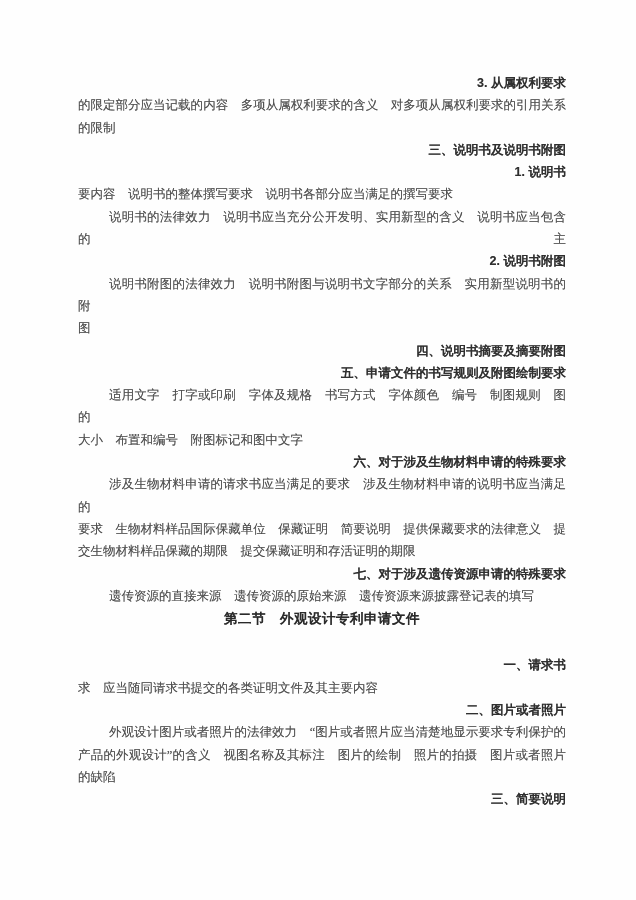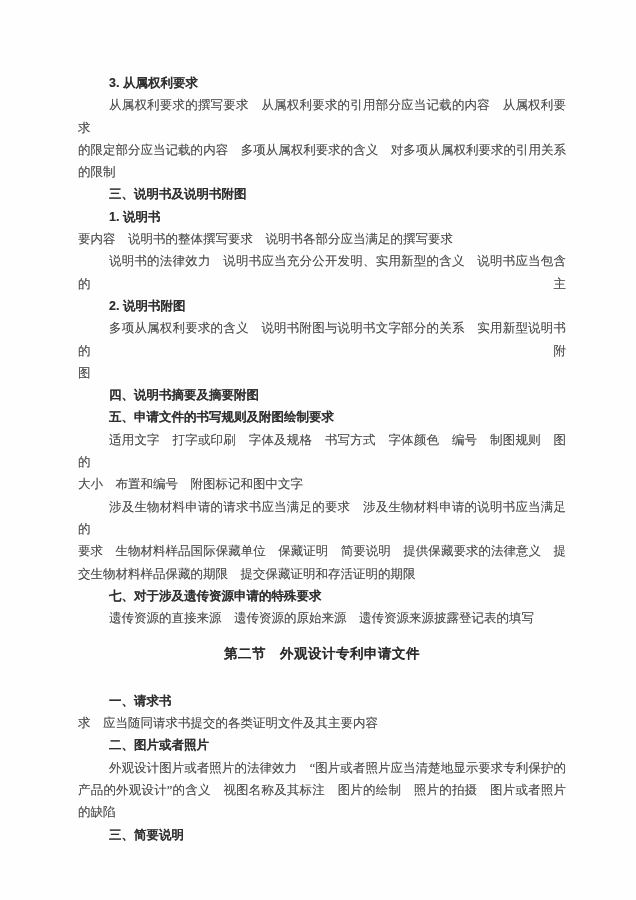--- a/index.html
+++ b/index.html
@@ -29,20 +29,21 @@
     text-shadow: 0 0 0.5px rgba(90,90,90,0.55);
   }
   .line.b {
     font-family: "Liberation Serif", serif;
   }
   .line.h {
     font-family: "Liberation Sans", sans-serif;
     font-weight: 700;
     color: #2f2f2f;
     text-shadow: 0 0 0.4px rgba(40,40,40,0.5);
+    text-align: right;
   }
   .line.sec {
     font-family: "Liberation Sans", sans-serif;
     font-weight: 700;
     font-size: 13.5px;
     color: #2a2a2a;
     text-align: center;
     letter-spacing: 0.5px;
     text-shadow: 0 0 0.4px rgba(40,40,40,0.5);
   }
@@ -53,40 +54,40 @@
     text-align: justify;
     text-align-last: justify;
   }
 </style>
 </head>
 <body>
 
 <div class="page">
   <div class="content">
       <div class="line h indent">3. 从属权利要求</div>
-      <div class="line b indent full">从属权利要求的撰写要求　从属权利要求的引用部分应当记载的内容　从属权利要求</div>
       <div class="line b full">的限定部分应当记载的内容　多项从属权利要求的含义　对多项从属权利要求的引用关系</div>
       <div class="line b">的限制</div>
       <div class="line h indent">三、说明书及说明书附图</div>
       <div class="line h indent">1. 说明书</div>
       <div class="line b">要内容　说明书的整体撰写要求　说明书各部分应当满足的撰写要求</div>
       <div class="line b indent full">说明书的法律效力　说明书应当充分公开发明、实用新型的含义　说明书应当包含的主</div>
       <div class="line h indent">2. 说明书附图</div>
-      <div class="line b indent full">多项从属权利要求的含义　说明书附图与说明书文字部分的关系　实用新型说明书的附</div>
+      <div class="line b indent full">说明书附图的法律效力　说明书附图与说明书文字部分的关系　实用新型说明书的附</div>
       <div class="line b">图</div>
       <div class="line h indent">四、说明书摘要及摘要附图</div>
       <div class="line h indent">五、申请文件的书写规则及附图绘制要求</div>
       <div class="line b indent full">适用文字　打字或印刷　字体及规格　书写方式　字体颜色　编号　制图规则　图的</div>
       <div class="line b">大小　布置和编号　附图标记和图中文字</div>
+      <div class="line h indent">六、对于涉及生物材料申请的特殊要求</div>
       <div class="line b indent full">涉及生物材料申请的请求书应当满足的要求　涉及生物材料申请的说明书应当满足的</div>
       <div class="line b full">要求　生物材料样品国际保藏单位　保藏证明　简要说明　提供保藏要求的法律意义　提</div>
       <div class="line b">交生物材料样品保藏的期限　提交保藏证明和存活证明的期限</div>
       <div class="line h indent">七、对于涉及遗传资源申请的特殊要求</div>
       <div class="line b indent">遗传资源的直接来源　遗传资源的原始来源　遗传资源来源披露登记表的填写</div>
-      <div class="line sec" style="margin-top: 14px;">第二节　外观设计专利申请文件</div>
+      <div class="line sec" style="margin-top: 1px;">第二节　外观设计专利申请文件</div>
       <div class="line h indent" style="margin-top: 24px;">一、请求书</div>
       <div class="line b">求　应当随同请求书提交的各类证明文件及其主要内容</div>
       <div class="line h indent">二、图片或者照片</div>
       <div class="line b indent full">外观设计图片或者照片的法律效力　“图片或者照片应当清楚地显示要求专利保护的</div>
       <div class="line b full">产品的外观设计”的含义　视图名称及其标注　图片的绘制　照片的拍摄　图片或者照片</div>
       <div class="line b">的缺陷</div>
       <div class="line h indent">三、简要说明</div>
     </div>
 </div>
 

